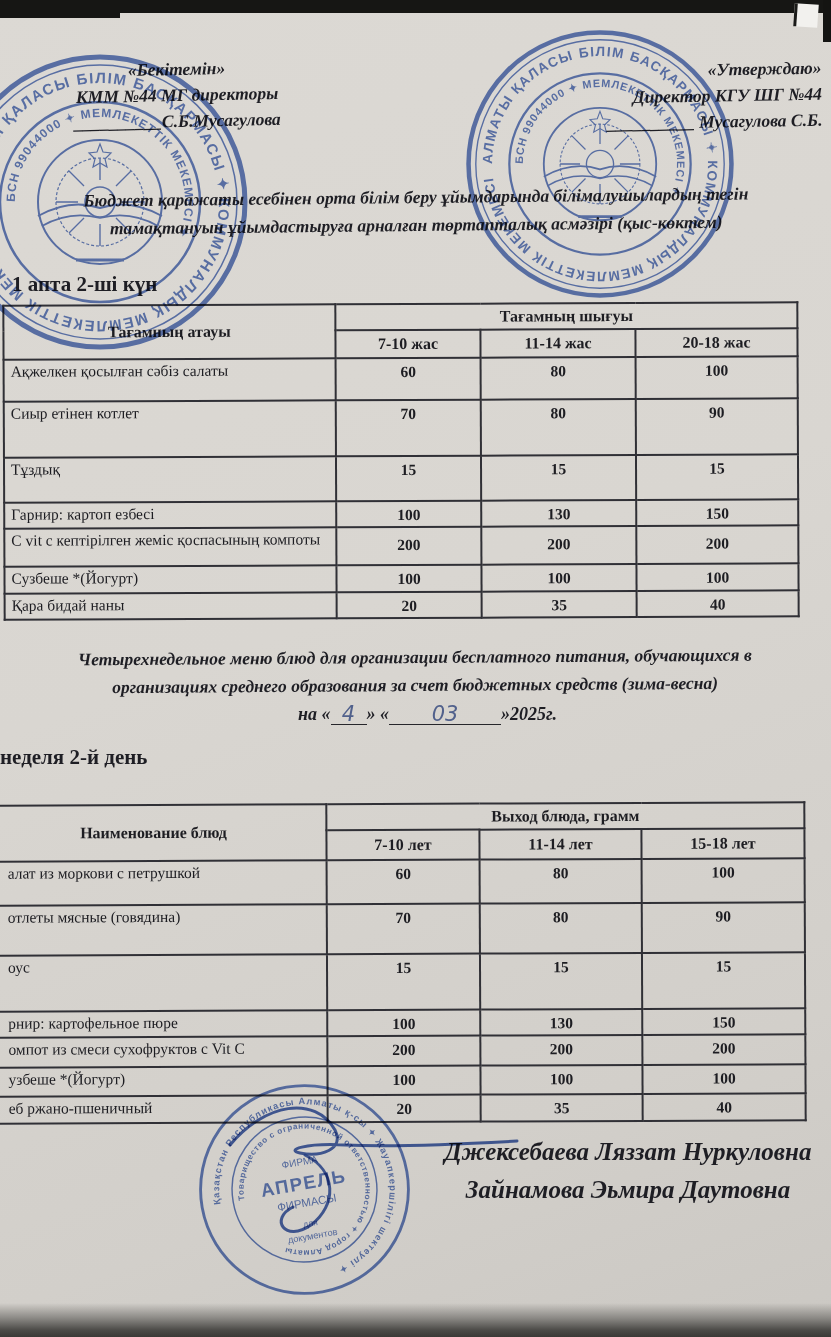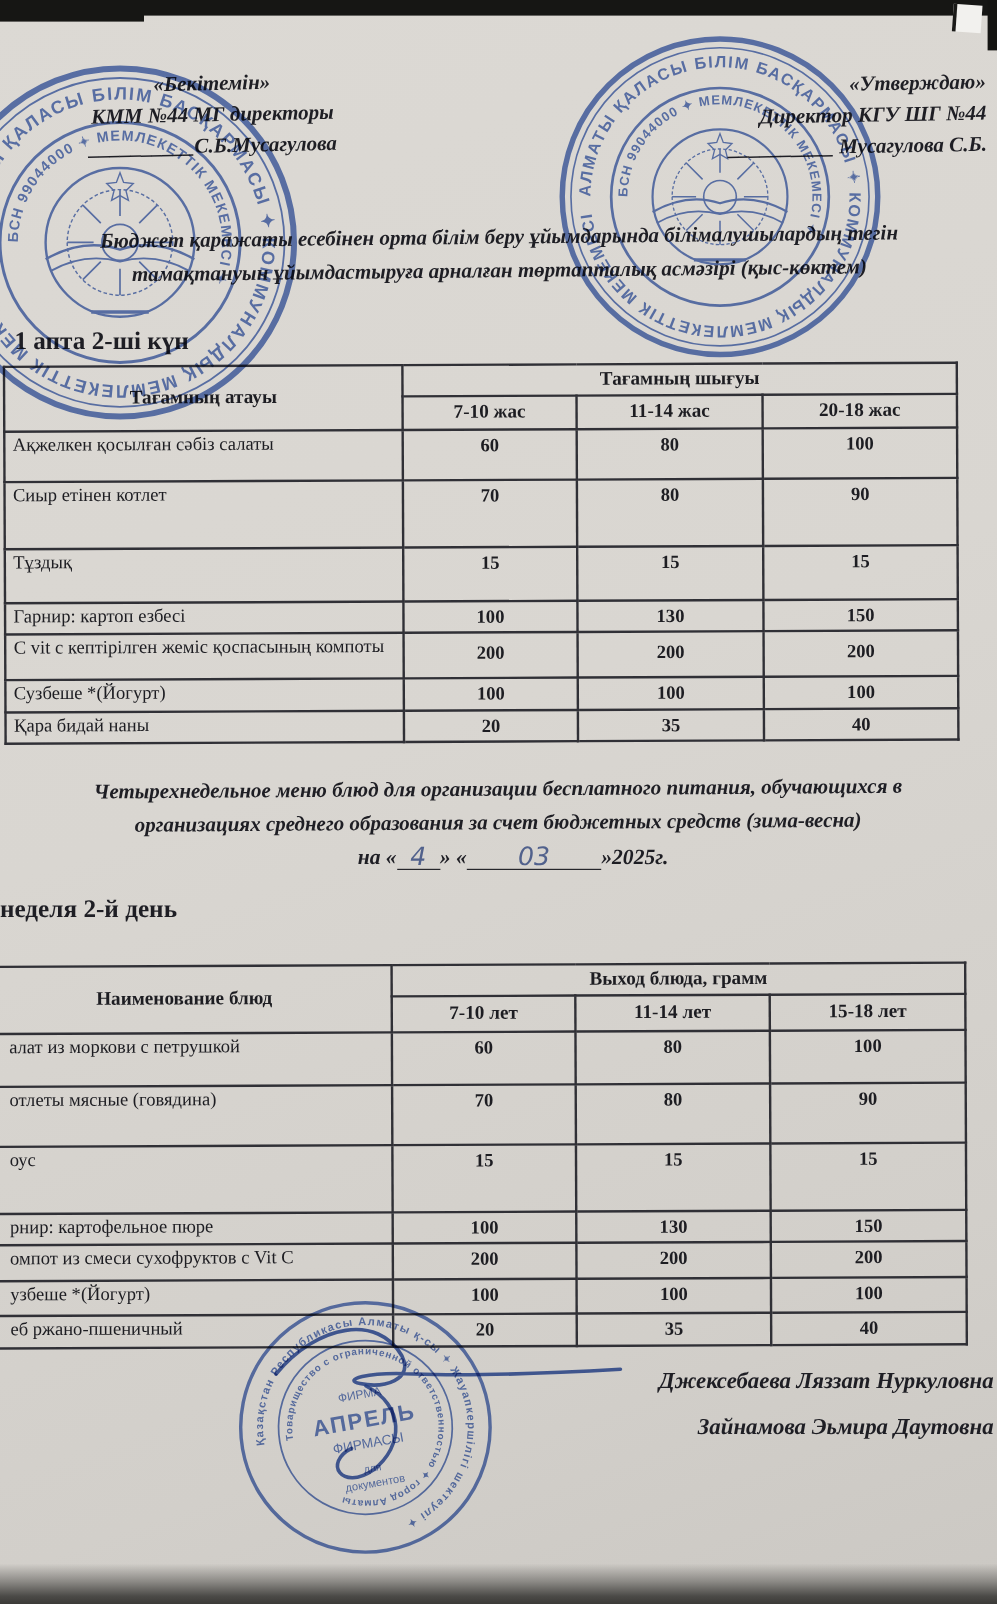--- a/index.html
+++ b/index.html
@@ -62,22 +62,22 @@
   #t-ru tbody tr:nth-child(1) td{height:36px}
   #t-ru tbody tr:nth-child(2) td{height:42px}
   #t-ru tbody tr:nth-child(3) td{height:48px}
   #t-ru tbody tr:nth-child(4) td{height:17px}
   #t-ru tbody tr:nth-child(5) td{height:22px}
   #t-ru tbody tr:nth-child(6) td{height:21px}
   #t-ru tbody tr:nth-child(7) td{height:19px}
   
   .footer-org{position:absolute;left:0;top:1133px;width:240px;font-weight:bold;font-style:italic;
               font-size:20px;line-height:38px;z-index:3;}
-  .footer-names{position:absolute;left:428px;top:1133px;width:400px;text-align:right;
-              font-weight:bold;font-style:italic;font-size:19px;line-height:38px;z-index:3;}
+  .footer-names{position:absolute;left:428px;top:1133px;width:400px;text-align:center;
+              font-weight:bold;font-style:italic;font-size:25px;line-height:38px;z-index:3;}
   
   .stamp{position:absolute;z-index:4;mix-blend-mode:multiply;pointer-events:none;}
   .stamp-left{left:-50px;top:52px;}
   .stamp-right{left:464px;top:28px;}
   .stamp-april{left:197px;top:1082px;}
   .sg{opacity:.78;}
   .sg circle,.sg path{fill:none;stroke:#3b5eb4;}
   .ring-t{fill:#3b5eb4;font-family:"Liberation Sans",sans-serif;font-weight:bold;letter-spacing:1.5px;}
   .ring-t2{fill:#3b5eb4;font-family:"Liberation Sans",sans-serif;font-weight:bold;letter-spacing:1px;}
   .center-t{fill:#3b5eb4;font-family:"Liberation Sans",sans-serif;text-anchor:middle;}

